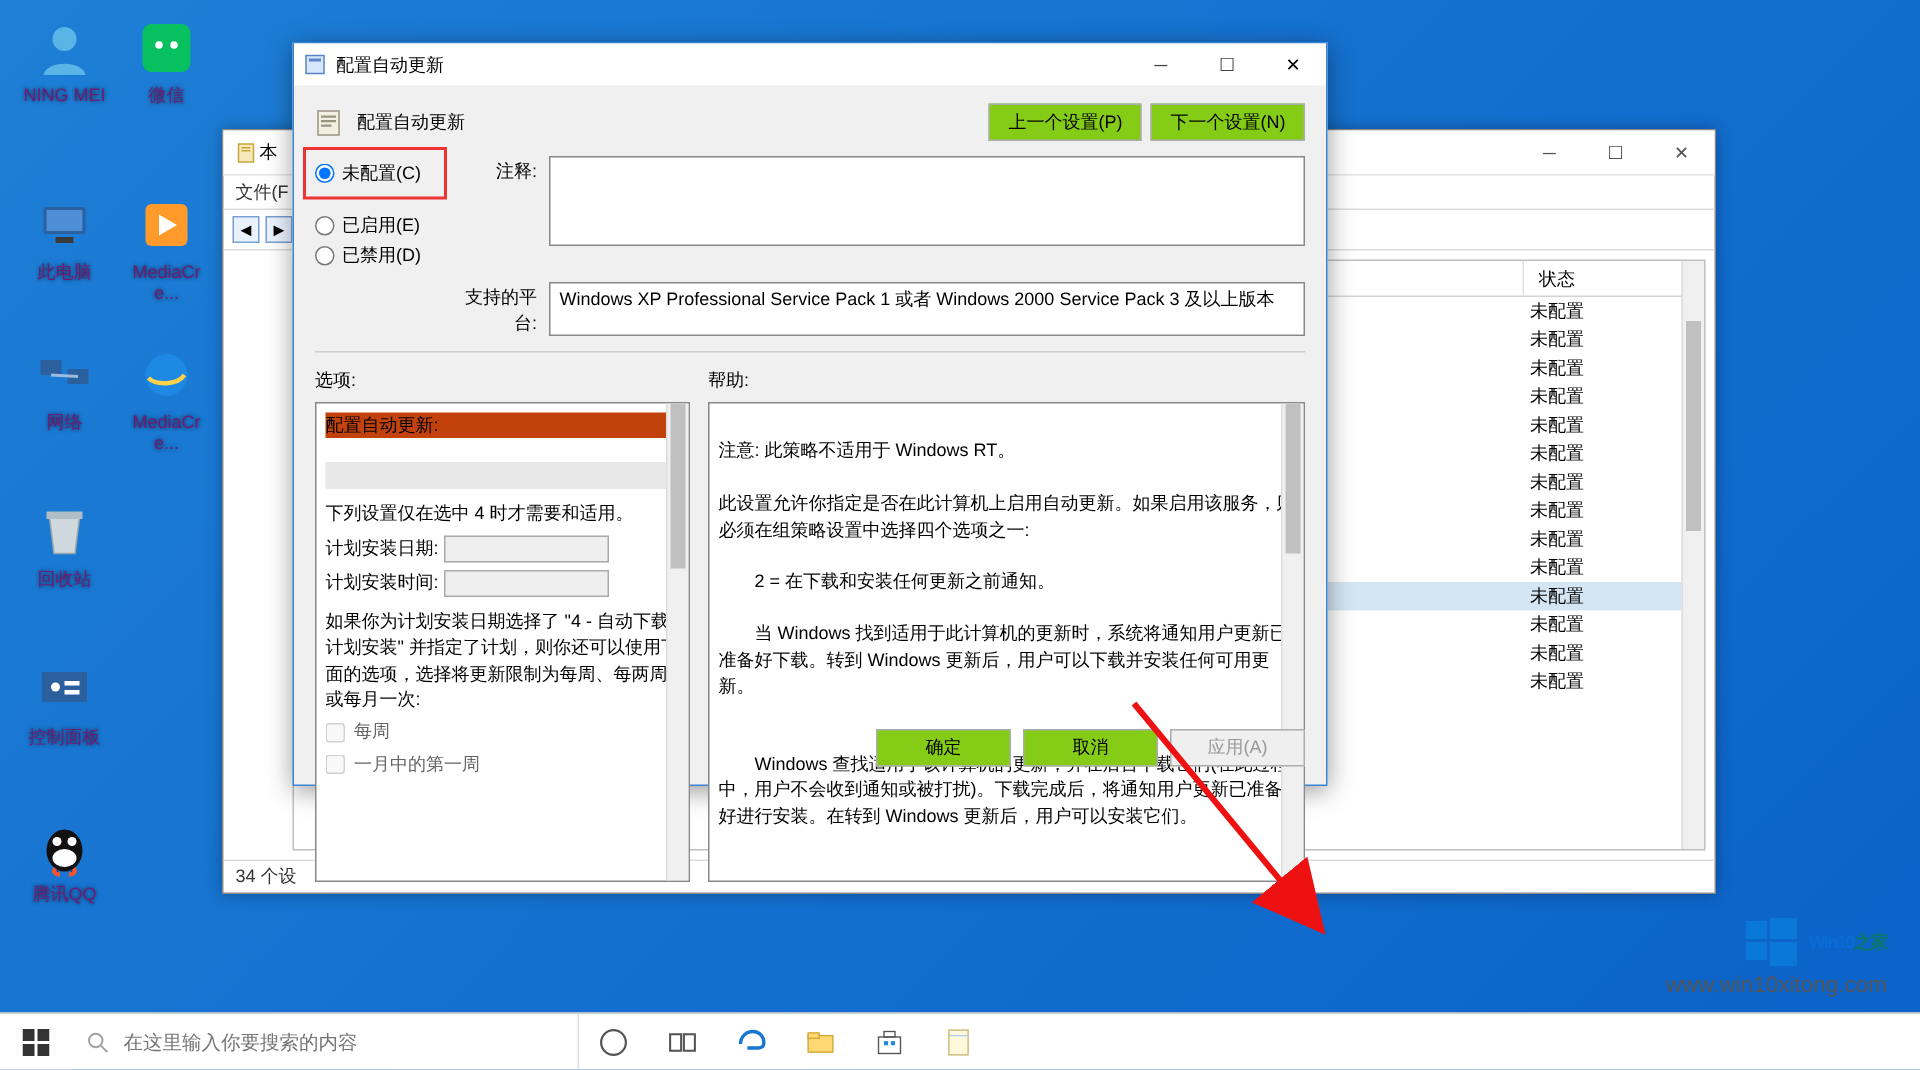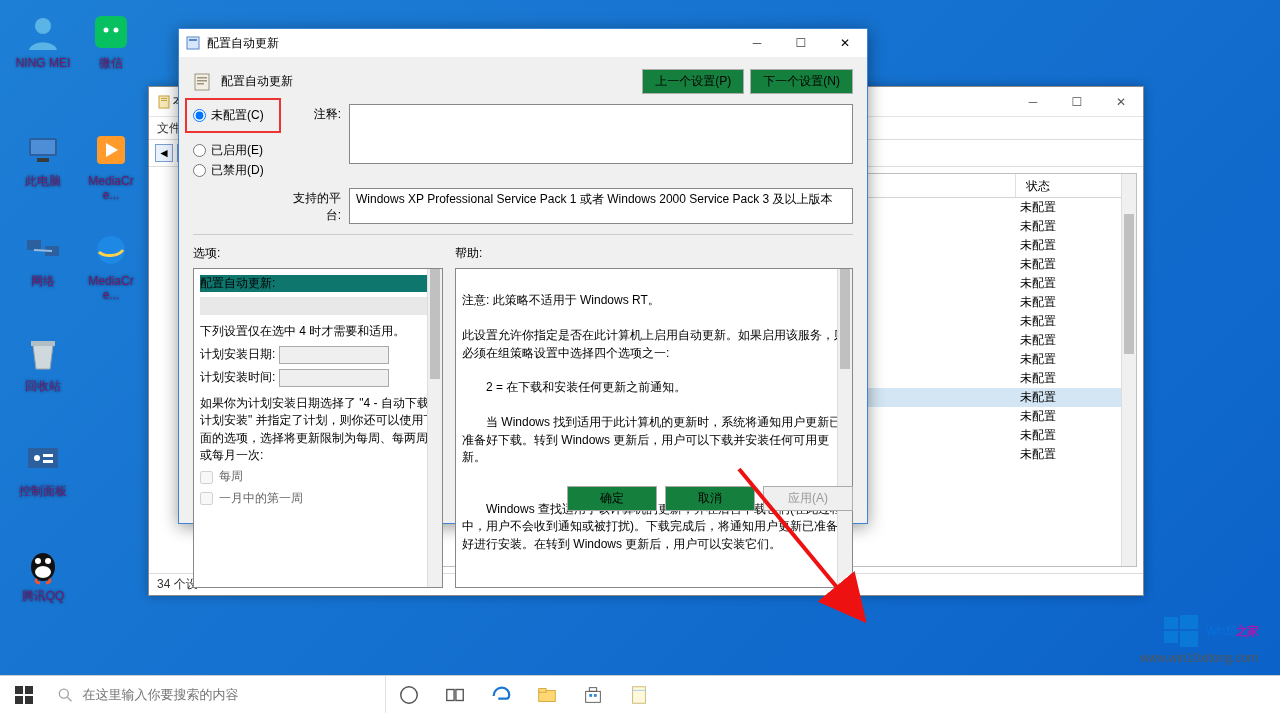--- a/index.html
+++ b/index.html
@@ -36,64 +36,64 @@
 .col-name{flex:1}
 .col-state{width:120px}
 .bg-list-rows{overflow:hidden}
 .bg-row{display:flex;height:19px;align-items:center;padding:0 6px}
 .bg-row.sel{background:#d4e6f4}
 .bg-row .rn{flex:1;white-space:nowrap;overflow:hidden;text-overflow:clip;padding-left:2px}
 .bg-row .rs{width:110px}
 .bg-status{height:22px;border-top:1px solid #dcdcdc;padding:3px 8px;color:#333;display:flex;align-items:center}
 
 
-.dlg{position:absolute;left:178px;top:28px;width:690px;height:496px;background:#f0f0f0;border:1px solid #3a84d3;box-shadow:0 3px 16px rgba(0,0,0,.4)}
+.dlg{position:absolute;left:195px;top:28px;width:690px;height:496px;background:#f0f0f0;border:1px solid #3a84d3;box-shadow:0 3px 16px rgba(0,0,0,.4)}
 .dlg-titlebar{height:28px;background:#fff;display:flex;align-items:center;padding-left:6px}
 .dlg-titlebar .t{margin-left:6px}
 .dlg-titlebar .btns{margin-left:auto;display:flex}
 .dlg-titlebar .wb{width:44px;height:28px;display:flex;align-items:center;justify-content:center;color:#444}
 .dlg-titlebar .wb.close{background:transparent;color:#000}
 .dlg-body{padding:12px 14px 10px 14px}
 .dlg-header-row{display:flex;align-items:center;margin-bottom:10px}
 .dlg-header-row .ico{width:20px;height:20px;margin-right:8px}
 .dlg-header-row .title{flex:1}
 .nav-btns{display:flex;gap:6px}
-.btn{background:#15803d;border:1px solid #acacac;padding:3px 12px;min-width:90px;text-align:center;cursor:pointer}
+.btn{background:#84cc16;border:1px solid #acacac;padding:3px 12px;min-width:90px;text-align:center;cursor:pointer}
 
 .row2{display:flex;margin:4px 0 6px 0}
 .radio-col{width:96px;padding-top:2px}
 .radio-col.highlight{border:2px solid #e33;padding:4px 6px;margin:-6px 0 4px -8px}
 .radio-item{display:flex;align-items:center;margin:3px 0;gap:5px}
 .radio-item input{margin:0}
 .label-col{width:60px;text-align:right;padding-right:8px;padding-top:2px}
 .field-col{flex:1}
 .textarea{border:1px solid #888;background:#fff;height:60px;width:100%}
 .platform-box{border:1px solid #888;background:#fff;height:36px;padding:3px 6px;overflow:hidden;line-height:1.3}
 
 .divider{height:1px;background:#ccc;margin:10px 0}
 .options-row{display:flex;gap:12px;height:320px}
 .panel{flex:1;border:1px solid #888;background:#fff;overflow-y:auto;padding:6px;line-height:1.45}
 .panel.left{flex:0 0 250px}
-.panel .hdr{background:#0f766e;margin-bottom:5px}
+.panel .hdr{background:#c2410c;margin-bottom:16px}
 .panel .grey-band{background:#e8e8e8;height:18px;margin:4px 0 8px}
 .panel label.chk{display:flex;align-items:center;gap:6px;margin:4px 0;color:#666}
 .panel .fld-row{margin:5px 0}
 .panel .dropdown-empty{display:inline-block;border:1px solid #aaa;background:#efefef;width:110px;height:18px;vertical-align:middle}
 
 .dlg-footer{position:absolute;right:14px;bottom:12px;display:flex;gap:8px}
 .btn.disabled{color:#999;background:#efefef}
 
 
 .arrow-annot{position:absolute;left:550px;top:430px;width:160px;height:170px;pointer-events:none}
 
 
 .wm{position:absolute;right:22px;bottom:48px;text-align:right;color:#003a7a}
 .wm .big{font-size:26px;font-weight:700;letter-spacing:-1px}
 .wm .big span{color:#0a6cd6}
-.wm .url{font-size:12px;color:#555}
+.wm .url{font-size:15px;color:#555}
 
 .scroll-ph{position:absolute;right:0;top:0;bottom:0;width:15px;background:#f0f0f0;border-left:1px solid #ddd}
 .scroll-thumb{background:#c0c0c0;position:absolute;left:2px;right:2px}
 
 .ico-small{width:16px;height:16px}
 </style>
 </head>
 <body>
 
 <div id="desktop">
@@ -381,21 +381,21 @@
   </svg>
 </div>
 
 <div class="wm">
   <svg width="40" height="38" style="vertical-align:middle">
       <rect x="2" y="4" width="14" height="12" fill="#0a78d6"></rect>
       <rect x="18" y="2" width="18" height="14" fill="#0a78d6"></rect>
       <rect x="2" y="18" width="14" height="12" fill="#0a78d6"></rect>
       <rect x="18" y="18" width="18" height="16" fill="#0a78d6"></rect>
     </svg>
-  <span class="big"><span>Win10</span><span style="color:#a21caf">之家</span></span>
+  <span class="big"><span>Win10</span><span style="color:#0f766e">之家</span></span>
   <div class="url">www.win10xitong.com</div>
 </div>
 
 <div class="taskbar">
   <div class="start-btn">
     <svg viewBox="0 0 18 18">
         <rect x="0" y="0" width="8" height="8" fill="#333"></rect>
         <rect x="10" y="0" width="8" height="8" fill="#333"></rect>
         <rect x="0" y="10" width="8" height="8" fill="#333"></rect>
         <rect x="10" y="10" width="8" height="8" fill="#333"></rect>

